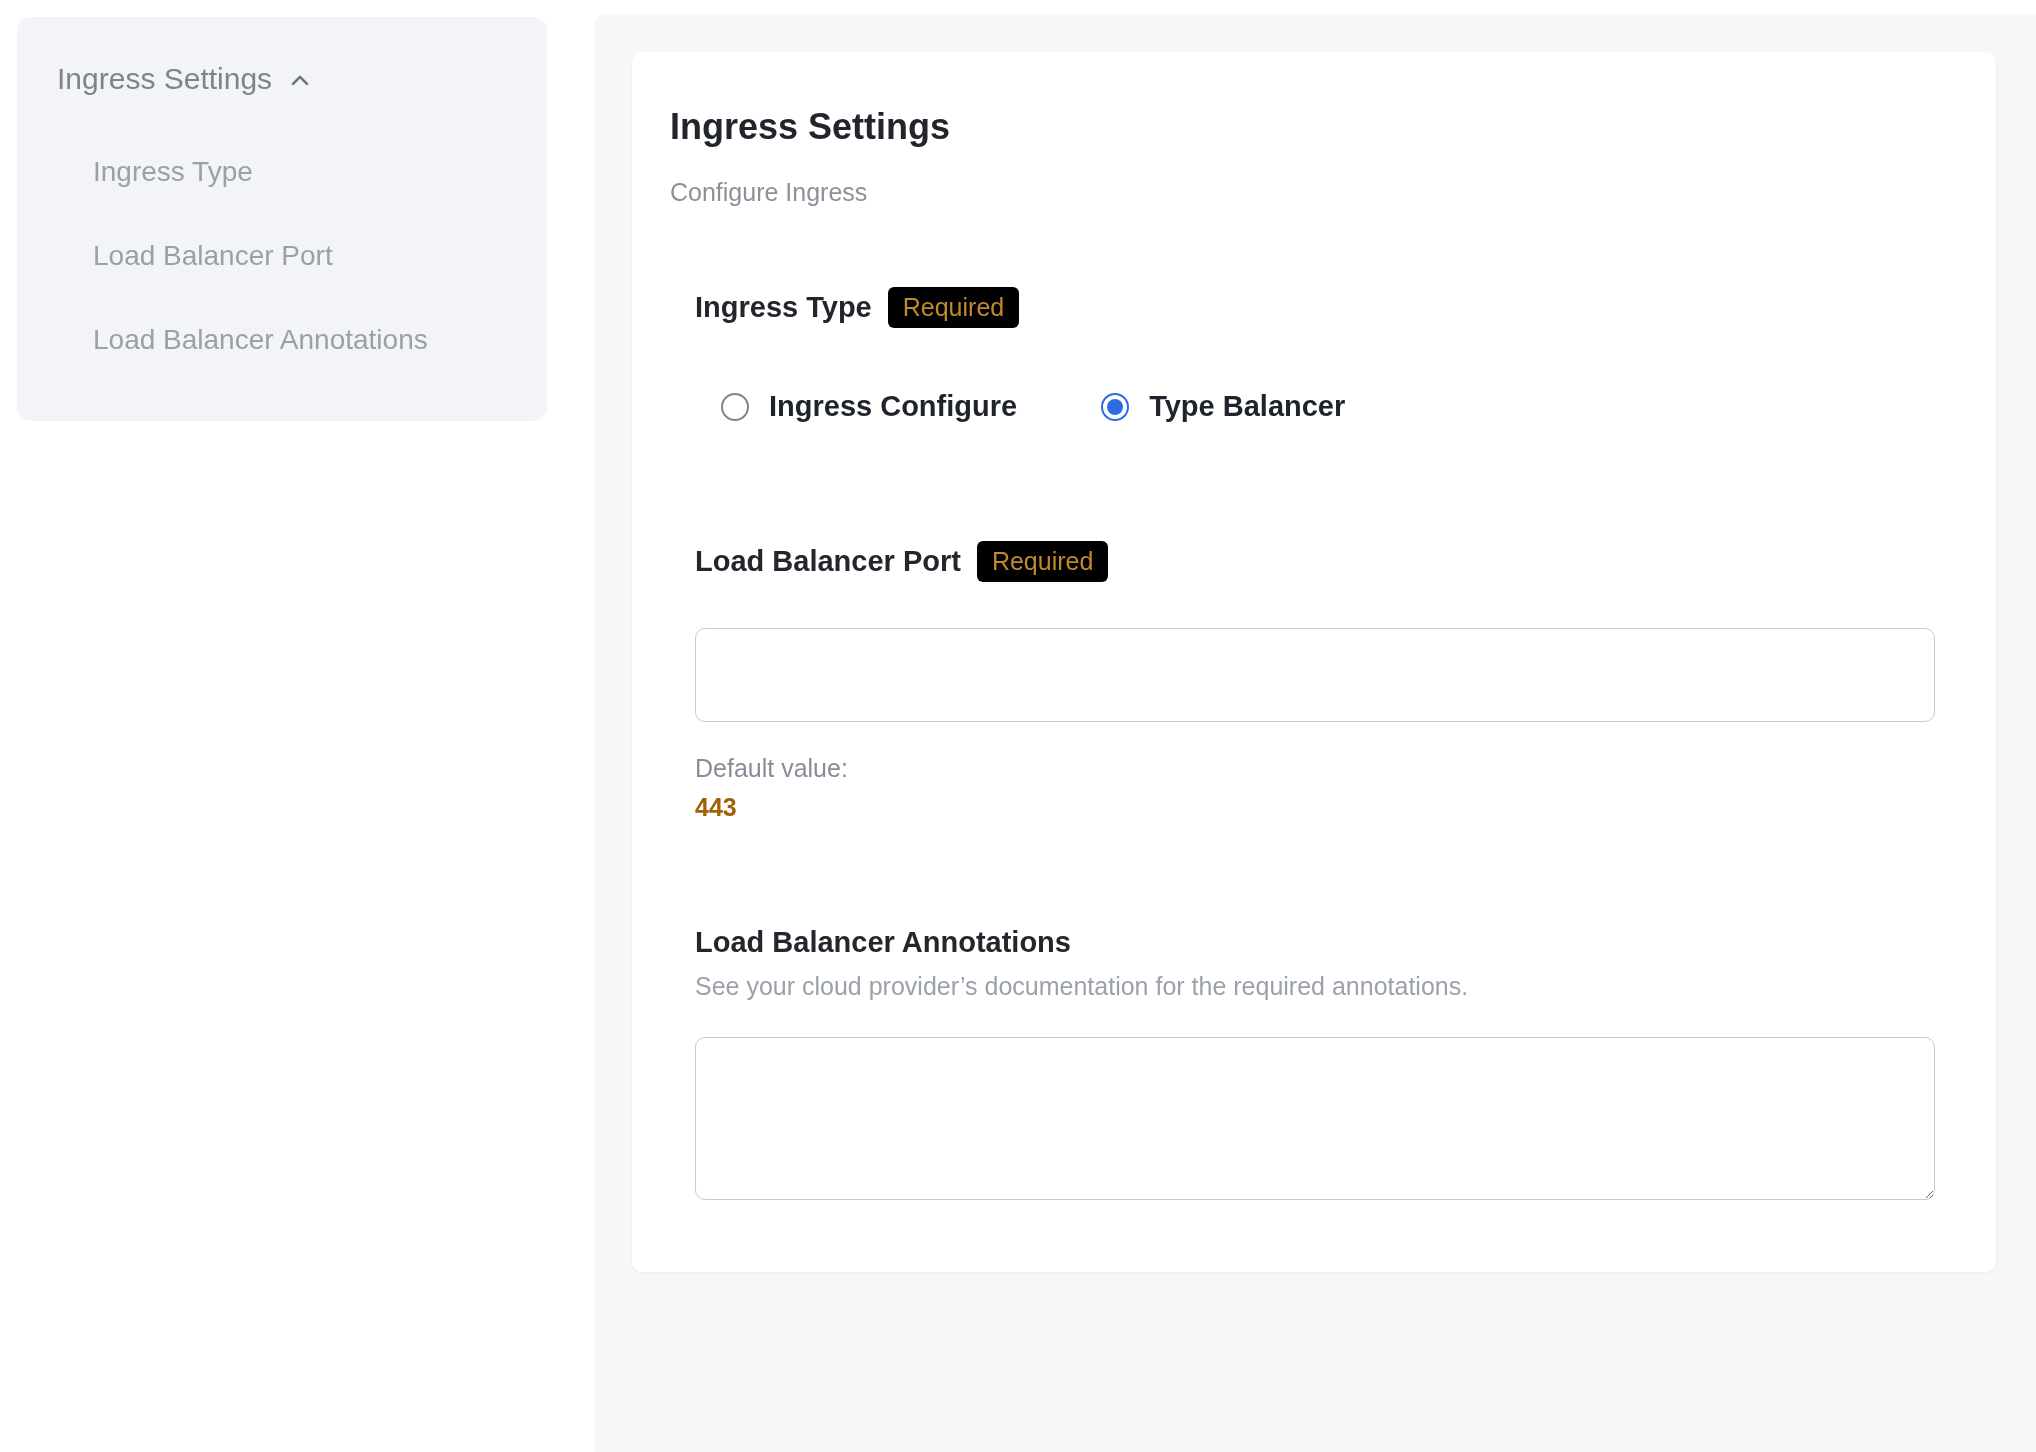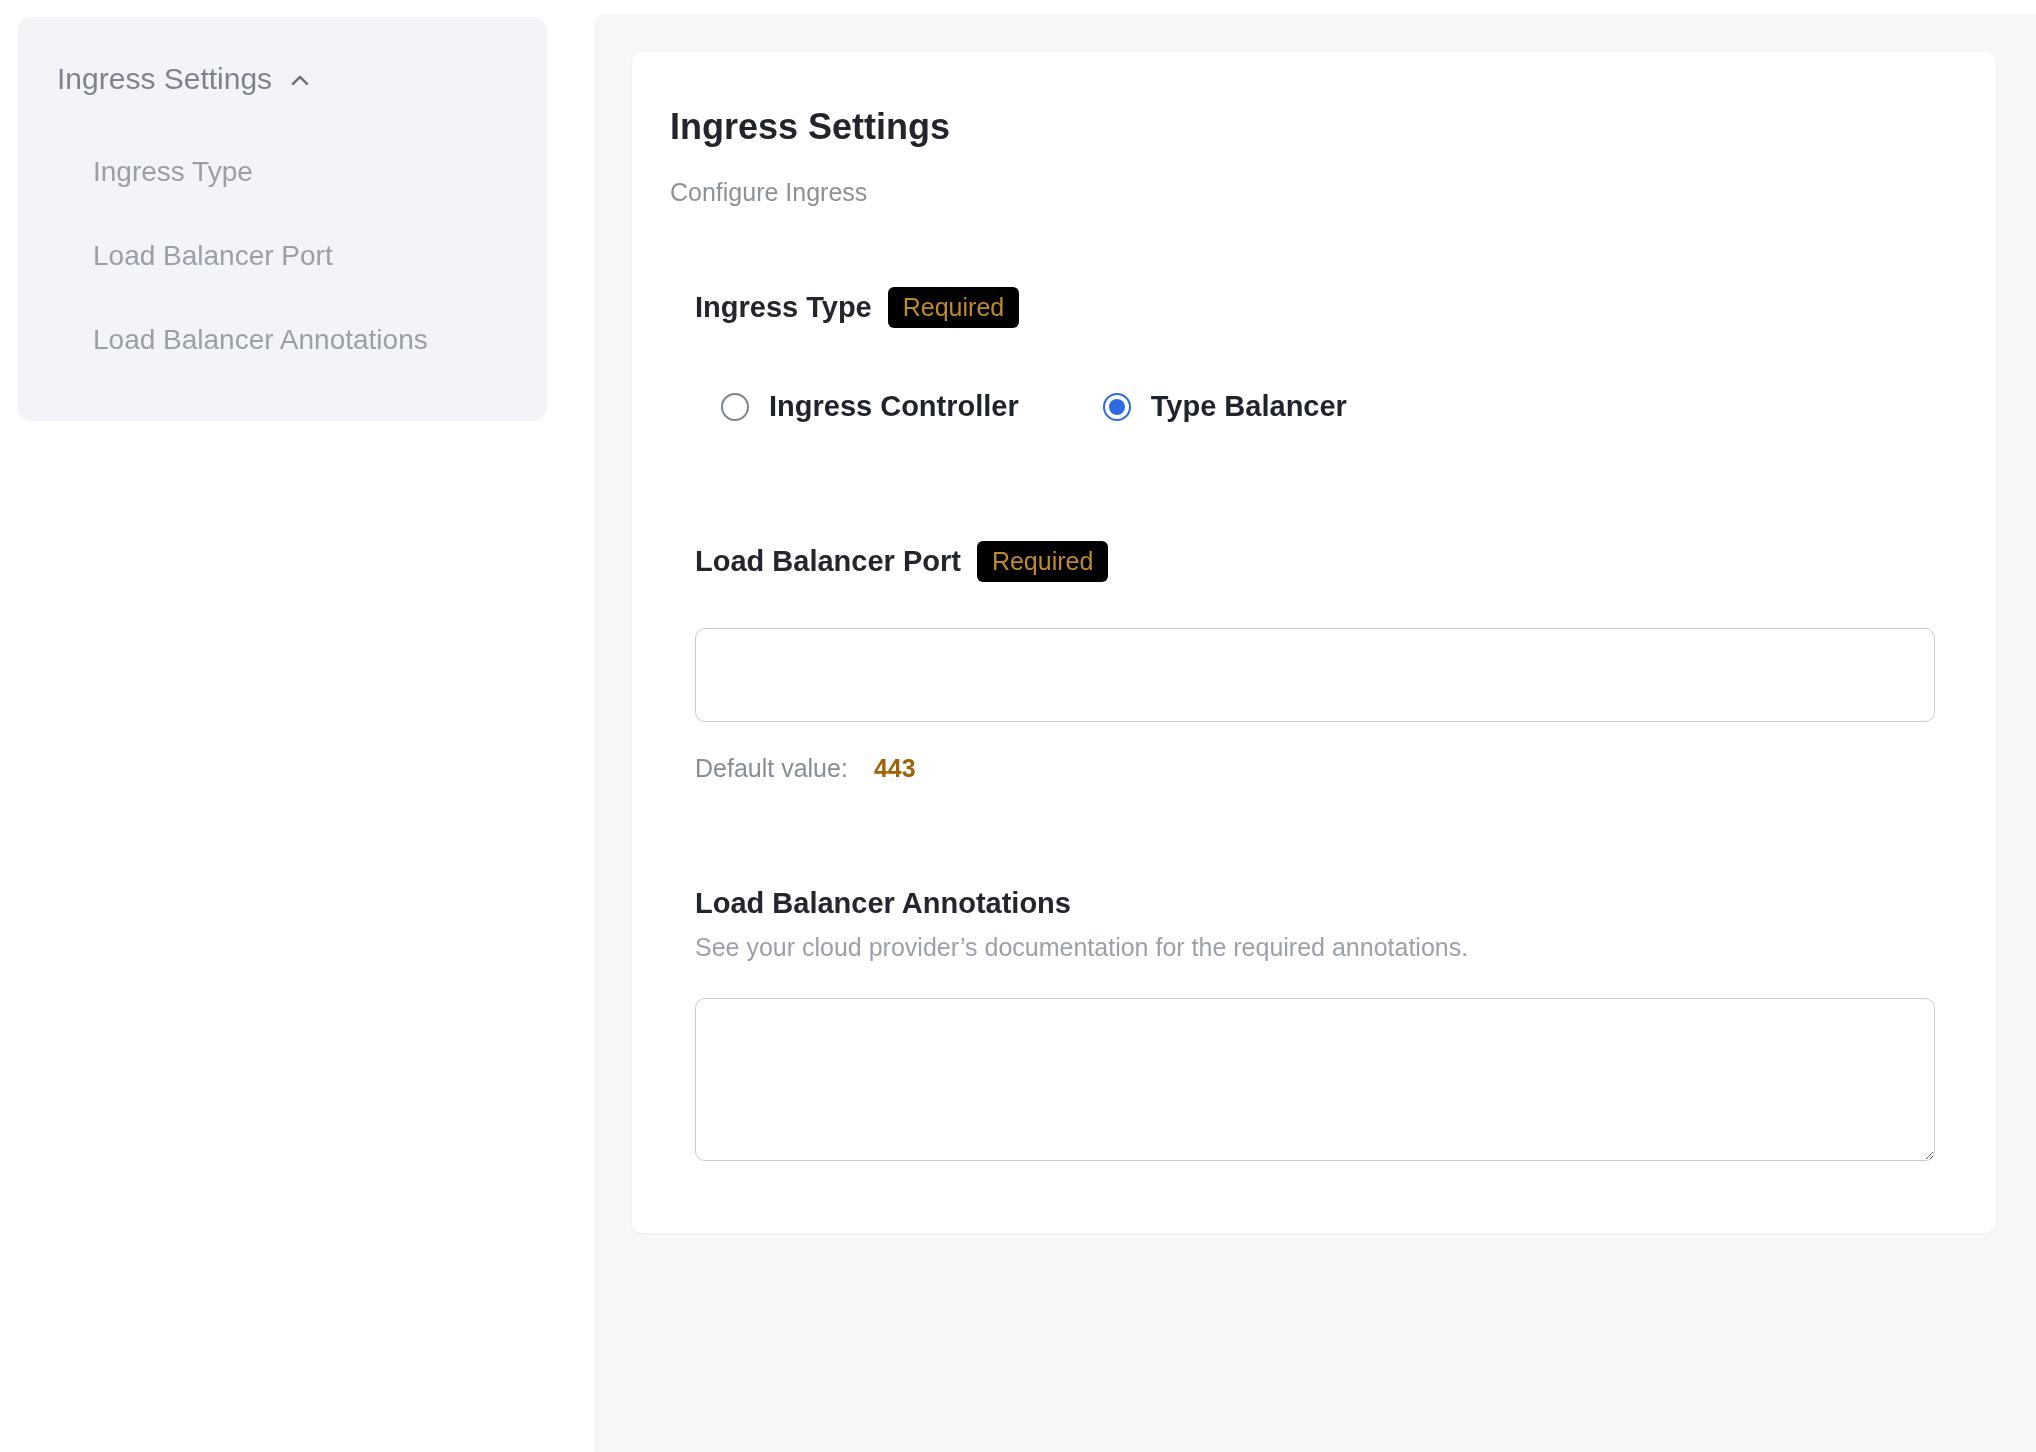--- a/index.html
+++ b/index.html
@@ -73,21 +73,21 @@
   }
   .radio-label { font-size: 29px; font-weight: 600; color: #1f232b; }
 
   
   .text-input {
     display: block; width: 1240px; max-width: 100%; height: 94px;
     margin-top: 46px; border: 1.5px solid #c7cad0; border-radius: 10px;
     font-family: inherit; font-size: 27px; padding: 0 24px; background: #fff;
     outline: none;
   }
-  .default-row { display: flex; align-items: baseline; gap: 26px; margin-top: 32px; }
+  .default-row { display: flex; align-items: baseline; gap: 10px; margin-top: 32px; flex-direction: column; }
   .default-label { font-size: 25px; color: #878d96; }
   .default-value { font-size: 25px; font-weight: 700; color: #a16207; }
 
   .textarea-input {
     display: block; width: 1240px; max-width: 100%; height: 163px;
     margin-top: 36px; border: 1.5px solid #c7cad0; border-radius: 10px;
     font-family: inherit; font-size: 27px; padding: 16px 24px; background: #fff;
     resize: both; outline: none;
   }
 
@@ -127,21 +127,21 @@
 
     <div class="section section-ingress-type">
       <div class="section-title-row">
         <span class="section-title">Ingress Type</span>
         <span class="required-badge">Required</span>
       </div>
 
       <div class="radio-row">
         <div class="radio-option">
           <span class="radio"></span>
-          <span class="radio-label">Ingress Controller</span>
+          <span class="radio-label">Ingress Configure</span>
         </div>
         <div class="radio-option">
           <span class="radio checked"></span>
           <span class="radio-label">Type Balancer</span>
         </div>
       </div>
     </div>
 
     <div class="section section-lb-port">
       <div class="section-title-row">

